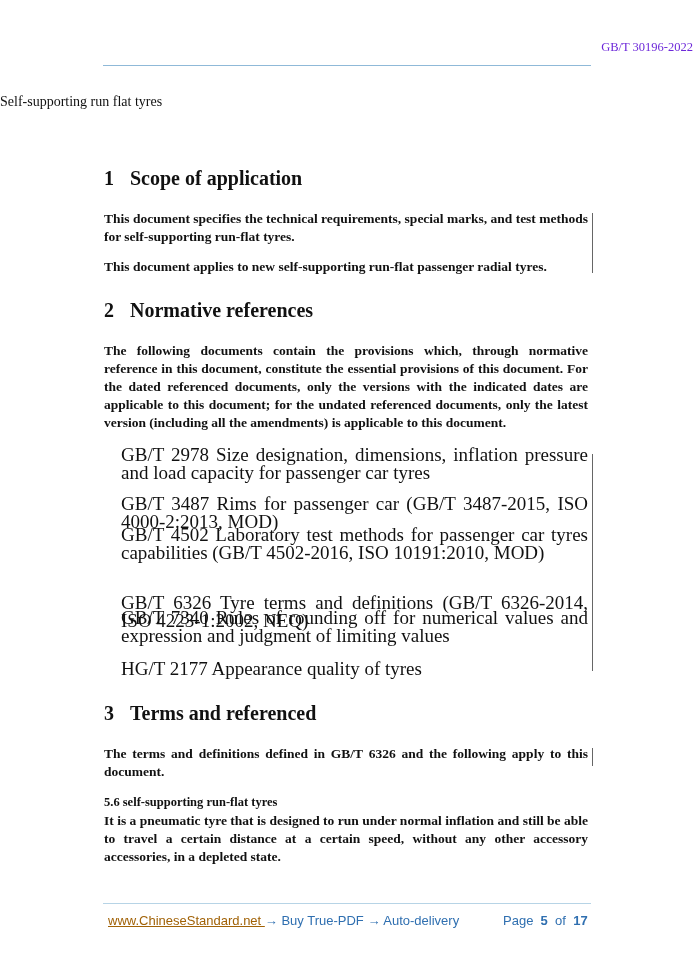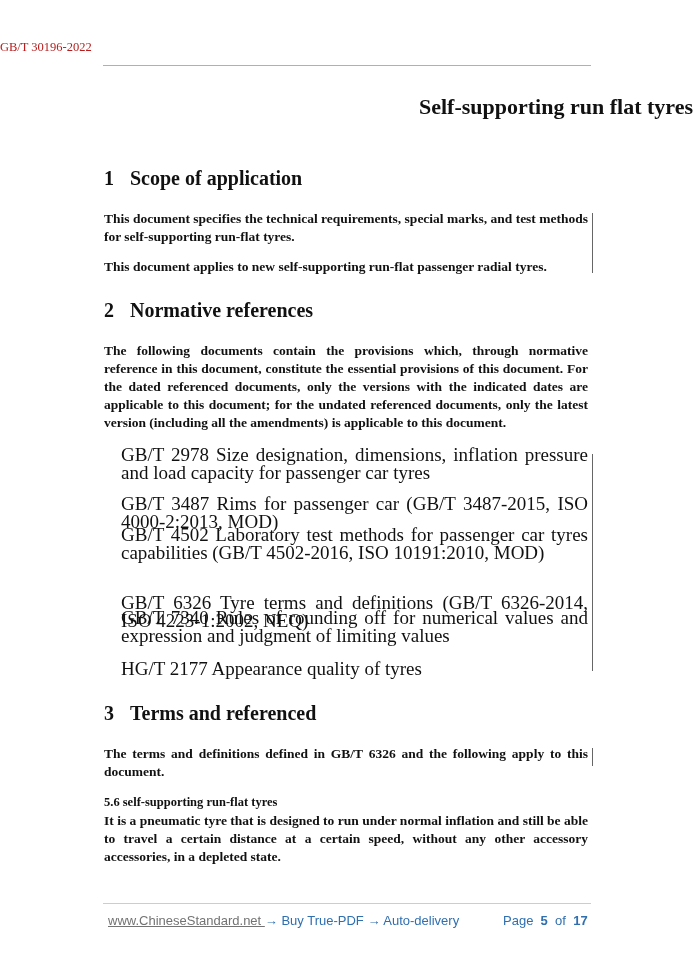--- a/index.html
+++ b/index.html
@@ -1,30 +1,30 @@
 <!DOCTYPE html>
 <html><head>
 <meta charset="utf-8">
 <style>
   html, body { margin: 0; padding: 0; background: #ffffff; }
   body { width: 693px; height: 980px; position: relative; overflow: hidden;
          font-family: "Liberation Serif", serif; color: #111; }
   .abs { position: absolute; }
-  .hdr { top: 40px; left: 0; width: 693px; text-align: left; font-size: 12.5px; color: #b91c1c; }
+  .hdr { top: 40px; left: 0; width: 693px; text-align: right; font-size: 12.5px; color: #6d28d9; }
   .hdr-line { top: 65px; left: 103px; width: 488px; height: 0; border-top: 1px solid #8fb9d8; }
-  .title { top: 94px; left: 0; width: 693px; text-align: right; font-size: 22px; font-weight: bold; }
+  .title { top: 94px; left: 0; width: 693px; text-align: left; font-size: 14px; font-weight: normal; }
   .h1 { font-size: 20px; font-weight: bold; left: 104px; }
   .h1 .num { display: inline-block; width: 26px; }
   .p { left: 104px; width: 484px; font-size: 13.5px; line-height: 18px; text-align: justify; font-weight: bold; }
   .ref { left: 121px; width: 467px; font-size: 19px; line-height: 18px; text-align: justify; }
   .h2 { left: 104px; font-size: 12.5px; font-weight: bold; }
   .cbar { left: 592px; width: 0; border-left: 1px solid #666; }
   .ftr-line { top: 903px; left: 103px; width: 488px; height: 0; border-top: 1px solid #b7d4e6; }
   .ftr { top: 913px; font-family: "Liberation Sans", sans-serif; font-size: 13px; color: #2f6fb0; }
-  .ftr a { color: #737373; text-decoration: underline; }
+  .ftr a { color: #a16207; text-decoration: underline; }
   .ftr b { font-weight: bold; }
 </style>
 </head>
 <body>
 
 <div class="abs hdr">GB/T 30196-2022</div>
 <div class="abs hdr-line"></div>
 
 <div class="abs title">Self-supporting run flat tyres</div>
 

